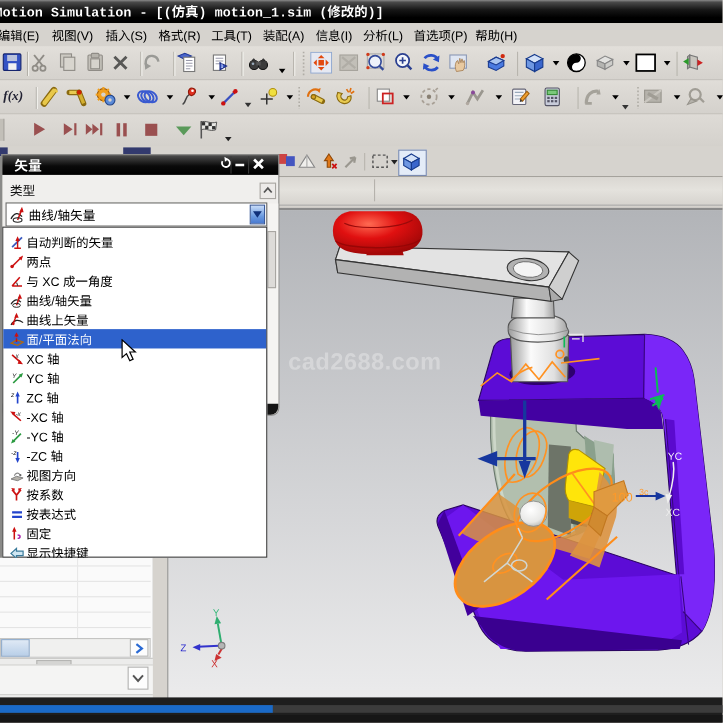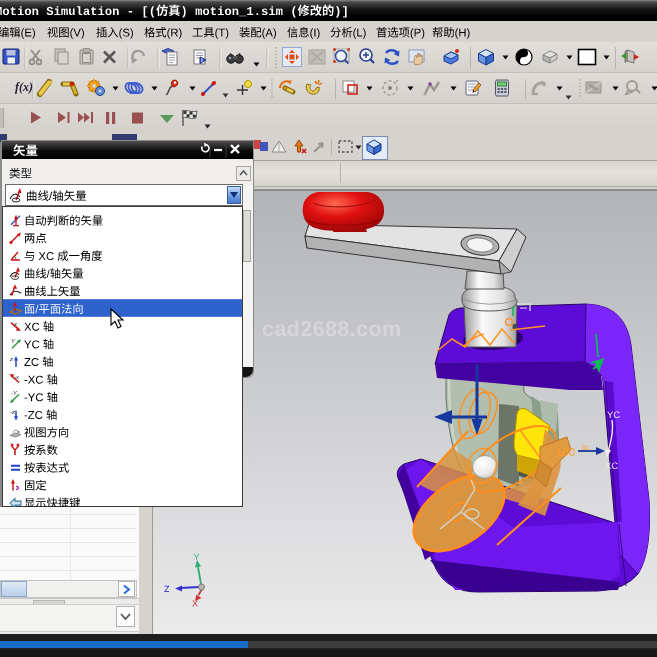--- a/index.html
+++ b/index.html
@@ -1,15 +1,15 @@
 <!DOCTYPE html>
 <html><head><meta charset="utf-8"><style>
 html,body{margin:0;padding:0;}
 body{width:657px;height:657px;overflow:hidden;position:relative;font-family:"Liberation Sans",sans-serif;background:#d6d3ce;}
-.abs{position:absolute;text-align:right;}
+.abs{position:absolute;}
 </style></head><body>
 <div class="abs" style="left:0;top:0;width:657px;height:21px;background:linear-gradient(#8a8a8a 0px,#4a4a4a 2px,#161616 9px,#000 16px,#000 21px)"></div>
 <svg style="position:absolute;left:0px;top:0px" width="657" height="21">
     <path d="M0.4 15.0V9.8Q0.4 9.2 0.5 8.0Q0.2 9.8 0.1 10.1L-0.7 12.9H-2.0L-2.7 10.1Q-2.9 9.4 -3.2 8.0L-3.1 8.6Q-3.1 9.3 -3.1 9.8V15.0H-4.4V7.0H-2.3L-1.5 9.9Q-1.4 10.2 -1.3 11.3Q-1.2 10.4 -1.1 9.9L-0.3 7.0H1.7V15.0Z M9.1 11.8Q9.1 13.4 8.3 14.2Q7.5 15.1 6.0 15.1Q4.5 15.1 3.7 14.2Q2.9 13.4 2.9 11.8Q2.9 10.2 3.7 9.3Q4.5 8.4 6.0 8.4Q9.1 8.4 9.1 11.8ZM7.3 11.8Q7.3 10.6 7.0 10.1Q6.7 9.6 6.0 9.6Q5.3 9.6 5.0 10.1Q4.6 10.6 4.6 11.8Q4.6 12.9 5.0 13.4Q5.3 14.0 5.9 14.0Q6.7 14.0 7.0 13.5Q7.3 12.9 7.3 11.8Z M11.6 9.7H10.6V8.6H11.7L12.2 6.9H13.3V8.6H15.5V9.7H13.3V12.8Q13.3 13.4 13.4 13.5Q13.4 13.7 13.7 13.8Q13.9 13.9 14.3 13.9Q15.0 13.9 15.8 13.8V14.9Q15.0 15.0 14.6 15.1Q14.3 15.1 13.9 15.1Q13.1 15.1 12.6 14.9Q12.1 14.7 11.8 14.2Q11.6 13.8 11.6 13.0Z M21.7 13.9H23.8V15.0H17.7V13.9H20.0V9.7H18.3V8.6H21.7ZM20.0 7.4V6.2H21.7V7.4Z M31.1 11.8Q31.1 13.4 30.2 14.2Q29.4 15.1 27.9 15.1Q26.5 15.1 25.6 14.2Q24.8 13.4 24.8 11.8Q24.8 10.2 25.6 9.3Q26.4 8.4 28.0 8.4Q31.1 8.4 31.1 11.8ZM29.3 11.8Q29.3 10.6 29.0 10.1Q28.7 9.6 28.0 9.6Q27.2 9.6 26.9 10.1Q26.6 10.6 26.6 11.8Q26.6 12.9 26.9 13.4Q27.3 14.0 27.9 14.0Q28.6 14.0 29.0 13.5Q29.3 12.9 29.3 11.8Z M36.5 15.0V11.3Q36.5 10.5 36.3 10.1Q36.1 9.7 35.5 9.7Q34.9 9.7 34.5 10.2Q34.1 10.7 34.1 11.5V15.0H32.5V10.0Q32.5 9.5 32.4 9.1Q32.4 8.8 32.4 8.6H34.0Q34.0 8.7 34.1 9.2Q34.1 9.7 34.1 9.8H34.1Q34.4 9.1 35.0 8.8Q35.5 8.4 36.2 8.4Q38.2 8.4 38.2 10.9V15.0Z M53.2 12.7Q53.2 13.8 52.3 14.5Q51.4 15.1 49.9 15.1Q48.5 15.1 47.6 14.5Q46.7 13.9 46.5 12.8L48.2 12.6Q48.3 13.2 48.7 13.5Q49.2 13.8 49.9 13.8Q50.7 13.8 51.1 13.6Q51.5 13.3 51.5 12.8Q51.5 12.4 51.1 12.1Q50.8 11.8 50.2 11.7Q48.9 11.4 48.4 11.1Q47.8 10.9 47.5 10.6Q47.2 10.3 47.0 10.0Q46.9 9.6 46.9 9.1Q46.9 8.1 47.7 7.4Q48.5 6.8 49.9 6.8Q51.2 6.8 52.0 7.4Q52.7 7.9 53.0 9.0L51.3 9.2Q51.0 8.1 49.9 8.1Q49.2 8.1 48.9 8.3Q48.6 8.6 48.6 9.0Q48.6 9.3 48.7 9.5Q48.9 9.7 49.2 9.8Q49.5 9.9 50.3 10.2Q51.4 10.4 52.0 10.8Q52.6 11.1 52.9 11.6Q53.2 12.1 53.2 12.7Z M58.3 13.9H60.4V15.0H54.3V13.9H56.6V9.7H54.9V8.6H58.3ZM56.6 7.4V6.2H58.3V7.4Z M63.9 15.0V11.1Q63.9 10.2 63.8 9.8Q63.7 9.5 63.4 9.5Q63.1 9.5 62.9 10.1Q62.7 10.6 62.7 11.5V15.0H61.3V9.9Q61.3 8.8 61.3 8.6H62.5L62.6 9.3V9.6H62.6Q62.8 9.0 63.1 8.7Q63.4 8.4 63.9 8.4Q64.4 8.4 64.7 8.7Q64.9 9.0 65.0 9.6H65.0Q65.3 9.0 65.6 8.7Q65.9 8.4 66.5 8.4Q67.2 8.4 67.5 8.9Q67.8 9.5 67.8 10.7V15.0H66.4V11.1Q66.4 10.2 66.3 9.8Q66.2 9.5 65.9 9.5Q65.6 9.5 65.4 10.0Q65.2 10.5 65.2 11.4V15.0Z M70.7 8.6V12.2Q70.7 13.0 71.0 13.4Q71.2 13.9 71.7 13.9Q72.3 13.9 72.6 13.3Q72.9 12.8 72.9 12.0V8.6H74.6V13.6Q74.6 14.4 74.7 15.0H73.1Q73.0 14.1 73.0 13.7H73.0Q72.3 15.1 71.0 15.1Q70.0 15.1 69.5 14.5Q69.0 13.9 69.0 12.6V8.6Z M81.1 13.9 82.4 13.9V15.0L80.3 15.0Q79.7 14.9 79.1 14.4Q78.9 14.2 78.7 13.8Q78.6 13.4 78.6 12.8V7.3H76.9V6.2H80.3V13.0Q80.3 13.5 80.4 13.6Q80.6 13.8 81.1 13.9ZM81.1 13.9ZM80.3 13.0ZM80.3 15.0ZM78.6 12.8Z M85.5 15.1Q84.5 15.1 84.0 14.6Q83.5 14.1 83.5 13.2Q83.5 12.2 84.1 11.7Q84.7 11.1 86.0 11.1L87.3 11.1V10.8Q87.3 10.2 87.1 9.8Q86.9 9.5 86.4 9.5Q86.0 9.5 85.8 9.7Q85.6 10.0 85.5 10.4L83.8 10.3Q84.1 8.4 86.5 8.4Q87.7 8.4 88.3 9.0Q89.0 9.6 89.0 10.8V13.1Q89.0 13.6 89.1 13.8Q89.2 14.0 89.5 14.0Q89.7 14.0 89.9 14.0V14.9Q89.7 15.0 89.6 15.0Q89.5 15.0 89.4 15.0Q89.2 15.0 89.1 15.1Q89.0 15.1 88.8 15.1Q88.2 15.1 87.9 14.8Q87.6 14.5 87.5 13.9H87.5Q87.1 14.5 86.6 14.8Q86.1 15.1 85.5 15.1ZM87.3 12.0 86.5 12.0Q86.0 12.0 85.7 12.1Q85.5 12.2 85.4 12.5Q85.2 12.7 85.2 13.0Q85.2 14.0 85.9 14.0Q86.5 14.0 86.9 13.5Q87.3 13.0 87.3 12.3Z M92.1 9.7H91.1V8.6H92.2L92.7 6.9H93.8V8.6H96.1V9.7H93.8V12.8Q93.8 13.4 93.9 13.5Q94.0 13.7 94.2 13.8Q94.4 13.9 94.8 13.9Q95.6 13.9 96.3 13.8V14.9Q95.5 15.0 95.1 15.1Q94.8 15.1 94.4 15.1Q93.7 15.1 93.1 14.9Q92.6 14.7 92.4 14.2Q92.1 13.8 92.1 13.0Z M102.2 13.9H104.3V15.0H98.2V13.9H100.6V9.7H98.8V8.6H102.2ZM100.6 7.4V6.2H102.2V7.4Z M111.6 11.8Q111.6 13.4 110.8 14.2Q110.0 15.1 108.5 15.1Q107.0 15.1 106.2 14.2Q105.4 13.4 105.4 11.8Q105.4 10.2 106.2 9.3Q107.0 8.4 108.5 8.4Q111.6 8.4 111.6 11.8ZM109.8 11.8Q109.8 10.6 109.5 10.1Q109.2 9.6 108.5 9.6Q107.8 9.6 107.4 10.1Q107.1 10.6 107.1 11.8Q107.1 12.9 107.5 13.4Q107.8 14.0 108.4 14.0Q109.2 14.0 109.5 13.5Q109.8 12.9 109.8 11.8Z M117.0 15.0V11.3Q117.0 10.5 116.8 10.1Q116.6 9.7 116.0 9.7Q115.4 9.7 115.0 10.2Q114.7 10.7 114.7 11.5V15.0H113.0V10.0Q113.0 9.5 113.0 9.1Q113.0 8.8 112.9 8.6H114.5Q114.6 8.7 114.6 9.2Q114.6 9.7 114.6 9.8H114.6Q115.0 9.1 115.5 8.8Q116.0 8.4 116.7 8.4Q118.7 8.4 118.7 10.9V15.0Z M128.7 12.6V11.1H132.2V12.6Z M143.6 17.5V6.2H147.2V7.3H145.2V16.4H147.2V17.5Z M152.6 17.5Q151.6 16.2 151.2 14.8Q150.8 13.5 150.8 11.8Q150.8 10.2 151.2 8.8Q151.6 7.5 152.6 6.2H154.2Q153.3 7.5 152.9 8.9Q152.4 10.2 152.4 11.8Q152.4 13.5 152.9 14.8Q153.3 16.1 154.2 17.5Z M163.0 4.9C163.2 5.5 163.4 6.2 163.5 6.7H160.0V8.2H161.8C161.8 10.9 161.6 13.5 159.3 15.1C159.7 15.3 160.2 15.8 160.4 16.1C162.2 14.8 162.9 12.9 163.2 10.8H165.7C165.6 13.2 165.4 14.3 165.1 14.5C165.0 14.6 164.9 14.7 164.7 14.7C164.4 14.7 163.8 14.7 163.2 14.6C163.4 15.0 163.6 15.6 163.6 16.0C164.3 16.0 165.0 16.0 165.4 15.9C165.8 15.9 166.2 15.8 166.5 15.4C166.9 14.9 167.0 13.6 167.2 10.0C167.2 9.9 167.2 9.4 167.2 9.4H163.3L163.4 8.2H167.9V6.7H163.8L165.1 6.4C164.9 5.9 164.7 5.1 164.4 4.6ZM159.0 4.6C158.4 6.4 157.4 8.1 156.3 9.2C156.5 9.6 157.0 10.4 157.1 10.7C157.3 10.5 157.6 10.2 157.8 9.9V16.1H159.2V7.7C159.7 6.8 160.1 5.9 160.4 5.1Z M173.8 4.6 173.8 5.5H169.2V6.7H173.6L173.5 7.2H170.5V12.6H168.9V13.8H172.3C171.5 14.3 170.0 14.8 168.9 15.1C169.2 15.4 169.6 15.8 169.9 16.1C171.1 15.8 172.6 15.2 173.5 14.6L172.4 13.8H176.0L175.2 14.6C176.6 15.1 177.9 15.6 178.7 16.1L180.0 15.1C179.1 14.7 177.8 14.2 176.6 13.8H179.8V12.6H178.2V7.2H174.9L175.0 6.7H179.5V5.5H175.3L175.4 4.8ZM172.0 12.6V12.1H176.8V12.6ZM172.0 9.5H176.8V9.9H172.0ZM172.0 8.7V8.1H176.8V8.7ZM172.0 10.8H176.8V11.3H172.0Z M182.3 17.5Q183.2 16.1 183.7 14.8Q184.1 13.5 184.1 11.8Q184.1 10.2 183.7 8.9Q183.2 7.5 182.3 6.2H184.0Q184.9 7.5 185.3 8.9Q185.7 10.2 185.7 11.8Q185.7 13.5 185.3 14.8Q184.9 16.2 184.0 17.5Z M198.1 15.0V11.1Q198.1 10.2 198.0 9.8Q197.9 9.5 197.6 9.5Q197.3 9.5 197.1 10.1Q196.9 10.6 196.9 11.5V15.0H195.6V9.9Q195.6 8.8 195.5 8.6H196.8L196.8 9.3V9.6H196.8Q197.0 9.0 197.3 8.7Q197.6 8.4 198.1 8.4Q198.6 8.4 198.9 8.7Q199.1 9.0 199.3 9.6H199.3Q199.5 9.0 199.8 8.7Q200.2 8.4 200.7 8.4Q201.4 8.4 201.7 8.9Q202.0 9.5 202.0 10.7V15.0H200.6V11.1Q200.6 10.2 200.5 9.8Q200.4 9.5 200.1 9.5Q199.8 9.5 199.6 10.0Q199.5 10.5 199.5 11.4V15.0Z M209.2 11.8Q209.2 13.4 208.4 14.2Q207.6 15.1 206.1 15.1Q204.6 15.1 203.8 14.2Q203.0 13.4 203.0 11.8Q203.0 10.2 203.8 9.3Q204.6 8.4 206.1 8.4Q209.2 8.4 209.2 11.8ZM207.5 11.8Q207.5 10.6 207.1 10.1Q206.8 9.6 206.1 9.6Q205.4 9.6 205.1 10.1Q204.7 10.6 204.7 11.8Q204.7 12.9 205.1 13.4Q205.4 14.0 206.0 14.0Q206.8 14.0 207.1 13.5Q207.5 12.9 207.5 11.8Z M211.7 9.7H210.7V8.6H211.8L212.3 6.9H213.4V8.6H215.7V9.7H213.4V12.8Q213.4 13.4 213.5 13.5Q213.6 13.7 213.8 13.8Q214.0 13.9 214.4 13.9Q215.1 13.9 215.9 13.8V14.9Q215.1 15.0 214.7 15.1Q214.4 15.1 214.0 15.1Q213.2 15.1 212.7 14.9Q212.2 14.7 212.0 14.2Q211.7 13.8 211.7 13.0Z M221.8 13.9H223.9V15.0H217.8V13.9H220.1V9.7H218.4V8.6H221.8ZM220.1 7.4V6.2H221.8V7.4Z M231.2 11.8Q231.2 13.4 230.4 14.2Q229.5 15.1 228.0 15.1Q226.6 15.1 225.8 14.2Q224.9 13.4 224.9 11.8Q224.9 10.2 225.7 9.3Q226.5 8.4 228.1 8.4Q231.2 8.4 231.2 11.8ZM229.4 11.8Q229.4 10.6 229.1 10.1Q228.8 9.6 228.1 9.6Q227.3 9.6 227.0 10.1Q226.7 10.6 226.7 11.8Q226.7 12.9 227.0 13.4Q227.4 14.0 228.0 14.0Q228.7 14.0 229.1 13.5Q229.4 12.9 229.4 11.8Z M236.6 15.0V11.3Q236.6 10.5 236.4 10.1Q236.2 9.7 235.6 9.7Q235.0 9.7 234.6 10.2Q234.2 10.7 234.2 11.5V15.0H232.6V10.0Q232.6 9.5 232.6 9.1Q232.5 8.8 232.5 8.6H234.1Q234.1 8.7 234.2 9.2Q234.2 9.7 234.2 9.8H234.2Q234.6 9.1 235.1 8.8Q235.6 8.4 236.3 8.4Q238.3 8.4 238.3 10.9V15.0Z M239.0 16.3V15.7H246.4V16.3Z M247.2 15.0V13.8H249.6V8.4Q249.3 8.9 248.6 9.3Q247.9 9.6 247.2 9.6V8.3Q248.0 8.3 248.7 8.0Q249.3 7.6 249.7 7.0H251.2V13.8H253.2V15.0Z M256.5 15.0V13.2H258.2V15.0Z M267.6 13.1Q267.6 14.1 266.8 14.6Q266.0 15.1 264.7 15.1Q263.4 15.1 262.7 14.7Q262.0 14.3 261.7 13.4L263.2 13.2Q263.3 13.6 263.6 13.8Q263.9 14.0 264.7 14.0Q265.4 14.0 265.7 13.8Q266.0 13.7 266.0 13.3Q266.0 13.0 265.8 12.8Q265.5 12.6 264.9 12.5Q263.5 12.2 263.0 12.0Q262.5 11.7 262.2 11.3Q262.0 10.9 262.0 10.4Q262.0 9.5 262.7 8.9Q263.4 8.4 264.7 8.4Q265.9 8.4 266.6 8.9Q267.3 9.3 267.4 10.2L265.9 10.3Q265.9 9.9 265.6 9.7Q265.3 9.5 264.7 9.5Q264.1 9.5 263.8 9.7Q263.5 9.8 263.5 10.2Q263.5 10.5 263.7 10.6Q264.0 10.8 264.5 10.9Q265.3 11.1 265.9 11.2Q266.4 11.4 266.8 11.6Q267.2 11.9 267.4 12.2Q267.6 12.6 267.6 13.1Z M273.1 13.9H275.2V15.0H269.0V13.9H271.4V9.7H269.6V8.6H273.1ZM271.4 7.4V6.2H273.1V7.4Z M278.6 15.0V11.1Q278.6 10.2 278.5 9.8Q278.4 9.5 278.1 9.5Q277.8 9.5 277.6 10.1Q277.5 10.6 277.5 11.5V15.0H276.1V9.9Q276.1 8.8 276.1 8.6H277.3L277.3 9.3V9.6H277.3Q277.5 9.0 277.9 8.7Q278.2 8.4 278.6 8.4Q279.2 8.4 279.4 8.7Q279.7 9.0 279.8 9.6H279.8Q280.0 9.0 280.4 8.7Q280.7 8.4 281.2 8.4Q281.9 8.4 282.2 8.9Q282.5 9.5 282.5 10.7V15.0H281.2V11.1Q281.2 10.2 281.0 9.8Q280.9 9.5 280.6 9.5Q280.3 9.5 280.2 10.0Q280.0 10.5 280.0 11.4V15.0Z M294.1 17.5Q293.2 16.2 292.8 14.8Q292.3 13.5 292.3 11.8Q292.3 10.2 292.8 8.8Q293.2 7.5 294.1 6.2H295.8Q294.8 7.5 294.4 8.9Q294.0 10.2 294.0 11.8Q294.0 13.5 294.4 14.8Q294.8 16.1 295.8 17.5Z M306.0 10.3C305.4 10.8 304.2 11.3 303.2 11.6C303.5 11.8 303.8 12.2 304.0 12.4C305.1 12.1 306.3 11.5 307.1 10.7ZM307.2 11.4C306.4 12.3 304.8 12.9 303.3 13.2C303.6 13.4 303.9 13.8 304.0 14.1C305.7 13.7 307.3 12.9 308.3 11.9ZM308.1 12.8C307.1 14.0 304.9 14.6 302.7 14.9C303.0 15.2 303.3 15.7 303.4 16.1C305.9 15.6 308.1 14.8 309.4 13.3ZM301.3 8.1V14.0H302.5V10.1C302.7 10.4 302.8 10.7 302.9 10.9C304.0 10.6 305.1 10.2 306.0 9.7C306.8 10.2 307.7 10.6 308.8 10.8C309.0 10.5 309.3 9.9 309.6 9.7C308.6 9.5 307.8 9.2 307.1 8.9C308.0 8.2 308.6 7.3 309.0 6.2L308.2 5.8L308.0 5.9H305.3C305.4 5.6 305.6 5.3 305.7 4.9L304.4 4.6C303.9 5.9 303.1 7.1 302.2 7.8C302.5 8.0 303.0 8.4 303.3 8.7C303.5 8.4 303.8 8.2 304.0 7.9C304.3 8.2 304.6 8.5 304.9 8.9C304.2 9.3 303.4 9.6 302.5 9.8V8.1ZM304.8 7.0H307.2C306.9 7.5 306.5 7.9 306.0 8.2C305.5 7.9 305.1 7.4 304.8 7.0ZM300.2 4.7C299.7 6.5 298.8 8.3 297.8 9.4C298.0 9.8 298.4 10.6 298.5 11.0C298.7 10.7 299.0 10.4 299.2 10.0V16.1H300.6V7.5C301.0 6.7 301.3 5.9 301.6 5.1Z M317.5 8.2H319.4C319.2 9.4 319.0 10.5 318.5 11.4C318.1 10.5 317.7 9.4 317.5 8.2ZM310.6 5.4V6.8H313.7V8.9H310.7V13.5C310.7 13.9 310.5 14.1 310.3 14.2C310.5 14.6 310.7 15.3 310.8 15.7C311.2 15.5 311.8 15.2 315.3 13.8C315.2 13.5 315.1 12.9 315.1 12.5L312.2 13.5V10.3H315.1V10.1C315.4 10.4 315.8 10.8 316.0 11.0C316.2 10.8 316.4 10.5 316.6 10.1C316.9 11.1 317.2 12.0 317.6 12.8C317.0 13.7 316.1 14.3 315.0 14.8C315.3 15.1 315.7 15.8 315.9 16.1C316.9 15.6 317.8 15.0 318.5 14.2C319.1 14.9 319.9 15.5 320.8 16.0C321.0 15.6 321.4 15.1 321.8 14.8C320.8 14.3 320.1 13.7 319.4 12.9C320.2 11.6 320.7 10.1 321.0 8.2H321.5V6.8H317.9C318.1 6.2 318.3 5.5 318.4 4.9L317.0 4.6C316.6 6.5 316.0 8.4 315.1 9.6V5.4Z M328.5 10.0C329.1 10.9 329.9 12.1 330.2 12.9L331.5 12.1C331.1 11.4 330.3 10.2 329.7 9.4ZM329.1 4.6C328.8 6.1 328.2 7.6 327.5 8.6V6.6H325.6C325.8 6.1 326.0 5.5 326.2 4.9L324.6 4.6C324.6 5.2 324.4 6.0 324.3 6.6H322.9V15.7H324.2V14.8H327.5V9.1C327.8 9.3 328.2 9.6 328.4 9.8C328.8 9.3 329.2 8.6 329.5 7.9H332.1C332.0 12.2 331.9 14.0 331.5 14.4C331.3 14.6 331.2 14.6 331.0 14.6C330.6 14.6 329.9 14.6 329.1 14.5C329.4 15.0 329.6 15.6 329.6 16.0C330.3 16.0 331.1 16.0 331.5 16.0C332.0 15.9 332.4 15.7 332.7 15.3C333.2 14.6 333.4 12.7 333.5 7.2C333.5 7.0 333.5 6.5 333.5 6.5H330.1C330.3 6.0 330.4 5.5 330.6 5.0ZM324.2 7.9H326.2V9.9H324.2ZM324.2 13.5V11.1H326.2V13.5Z M336.0 17.5Q337.0 16.1 337.4 14.8Q337.8 13.5 337.8 11.8Q337.8 10.2 337.4 8.9Q337.0 7.5 336.0 6.2H337.7Q338.6 7.5 339.1 8.9Q339.5 10.2 339.5 11.8Q339.5 13.5 339.1 14.8Q338.6 16.2 337.7 17.5Z M343.0 17.5V16.4H345.0V7.3H343.0V6.2H346.6V17.5Z" fill="#fff"></path>
   </svg>
 <div class="abs" style="left:0;top:21px;width:657px;height:21px;background:#d6d3ce;"></div>
 <svg style="position:absolute;left:0px;top:21px" width="657" height="21">
     <path d="M-1.5 14.9 -1.3 15.7C-0.4 15.3 0.8 14.8 1.9 14.3L1.8 13.7C0.5 14.1 -0.7 14.6 -1.5 14.9ZM-1.3 10.7C-1.2 10.6 -0.9 10.6 0.3 10.4C-0.1 11.1 -0.5 11.7 -0.7 11.9C-1.0 12.4 -1.3 12.7 -1.5 12.7C-1.4 12.9 -1.3 13.3 -1.2 13.4C-1.0 13.3 -0.7 13.2 1.8 12.6C1.8 12.4 1.8 12.1 1.8 11.9L-0.1 12.3C0.7 11.3 1.5 10.0 2.1 8.8L1.4 8.4C1.2 8.8 1.0 9.2 0.8 9.7L-0.5 9.8C0.1 8.8 0.8 7.5 1.2 6.3L0.4 6.0C0.0 7.4 -0.7 8.9 -1.0 9.2C-1.2 9.6 -1.4 9.9 -1.6 10.0C-1.5 10.2 -1.4 10.6 -1.3 10.7ZM5.1 11.5V13.2H4.1V11.5ZM5.6 11.5H6.4V13.2H5.6ZM3.4 10.8V16.3H4.1V13.9H5.1V16.0H5.6V13.9H6.4V16.0H7.0V13.9H7.8V15.6C7.8 15.7 7.8 15.7 7.7 15.7C7.7 15.7 7.4 15.7 7.2 15.7C7.3 15.9 7.4 16.1 7.4 16.3C7.8 16.3 8.1 16.3 8.3 16.2C8.5 16.1 8.5 15.9 8.5 15.6V10.8L7.8 10.8ZM7.0 11.5H7.8V13.2H7.0ZM4.8 6.2C5.0 6.5 5.2 6.9 5.3 7.2H2.7V9.7C2.7 11.4 2.6 13.9 1.5 15.7C1.7 15.8 2.1 16.1 2.2 16.2C3.3 14.4 3.4 11.7 3.5 9.9H8.4V7.2H6.2C6.1 6.9 5.9 6.3 5.6 5.9ZM3.5 8.0H7.6V9.2H3.5Z M15.5 7.0H18.6V8.2H15.5ZM14.7 6.4V8.8H19.4V6.4ZM10.2 11.7C10.3 11.7 10.6 11.6 11.0 11.6H12.1V13.2L9.8 13.6L9.9 14.4L12.1 14.0V16.4H12.8V13.9L14.1 13.6L14.1 12.9L12.8 13.1V11.6H13.9V10.8H12.8V9.1H12.1V10.8H11.0C11.3 10.0 11.6 9.1 11.9 8.2H14.0V7.3H12.1C12.2 7.0 12.3 6.6 12.3 6.2L11.5 6.0C11.5 6.4 11.4 6.9 11.3 7.3H9.8V8.2H11.1C10.8 9.1 10.6 9.8 10.5 10.1C10.3 10.6 10.1 10.9 10.0 11.0C10.0 11.2 10.2 11.6 10.2 11.7ZM18.5 10.2V11.1H15.6V10.2ZM13.8 14.6 14.0 15.4 18.5 15.0V16.4H19.3V15.0L20.1 14.9L20.1 14.2L19.3 14.3V10.2H20.1V9.5H14.1V10.2H14.8V14.6ZM18.5 11.8V12.8H15.6V11.8ZM18.5 13.4V14.3L15.6 14.5V13.4Z M21.3 12.6Q21.3 11.0 21.8 9.7Q22.3 8.4 23.3 7.3H24.3Q23.3 8.5 22.8 9.8Q22.3 11.0 22.3 12.6Q22.3 14.1 22.8 15.4Q23.3 16.7 24.3 17.8H23.3Q22.3 16.7 21.8 15.4Q21.3 14.2 21.3 12.6Z M25.3 15.5V7.7H31.2V8.6H26.3V11.1H30.9V11.9H26.3V14.6H31.4V15.5Z M35.0 12.6Q35.0 14.2 34.5 15.5Q34.0 16.7 32.9 17.8H32.0Q33.0 16.7 33.5 15.4Q34.0 14.1 34.0 12.6Q34.0 11.0 33.5 9.8Q33.0 8.5 32.0 7.3H32.9Q34.0 8.4 34.5 9.7Q35.0 11.0 35.0 12.6Z" fill="#000"></path>
     <path d="M52.1 6.6V12.6H52.9V7.3H56.4V12.6H57.2V6.6ZM48.7 6.4C49.1 6.9 49.6 7.5 49.8 7.9L50.5 7.4C50.3 7.0 49.8 6.5 49.4 6.0ZM54.2 8.2V10.4C54.2 12.1 53.9 14.3 51.0 15.8C51.2 15.9 51.4 16.2 51.5 16.4C53.2 15.5 54.1 14.3 54.6 13.1V15.3C54.6 16.0 54.9 16.2 55.7 16.2H56.7C57.7 16.2 57.8 15.8 57.9 14.0C57.7 13.9 57.4 13.8 57.2 13.7C57.1 15.3 57.1 15.6 56.7 15.6H55.8C55.5 15.6 55.4 15.5 55.4 15.2V12.4H54.8C55.0 11.7 55.0 11.0 55.0 10.4V8.2ZM47.7 8.0V8.7H50.4C49.8 10.2 48.6 11.6 47.4 12.4C47.6 12.5 47.8 13.0 47.8 13.2C48.3 12.9 48.7 12.5 49.1 12.0V16.4H49.9V11.5C50.3 12.0 50.8 12.7 51.1 13.0L51.6 12.3C51.4 12.1 50.6 11.2 50.2 10.7C50.7 10.0 51.2 9.1 51.5 8.2L51.0 7.9L50.9 8.0Z M62.5 12.3C63.4 12.5 64.6 12.9 65.2 13.3L65.6 12.7C64.9 12.4 63.8 12.0 62.9 11.8ZM61.4 13.8C63.0 14.0 64.9 14.4 66.0 14.8L66.4 14.2C65.3 13.8 63.3 13.4 61.8 13.2ZM59.2 6.5V16.4H60.1V15.9H67.8V16.4H68.7V6.5ZM60.1 15.2V7.3H67.8V15.2ZM63.0 7.5C62.4 8.4 61.4 9.3 60.5 9.9C60.7 10.0 60.9 10.3 61.1 10.4C61.4 10.2 61.8 9.9 62.1 9.6C62.4 10.0 62.9 10.3 63.3 10.6C62.4 11.0 61.3 11.4 60.3 11.6C60.4 11.7 60.6 12.1 60.7 12.3C61.8 12.0 63.0 11.6 64.0 11.0C65.0 11.5 66.1 11.9 67.1 12.2C67.2 12.0 67.4 11.7 67.6 11.5C66.6 11.3 65.6 11.0 64.7 10.6C65.6 10.1 66.3 9.4 66.8 8.7L66.3 8.4L66.2 8.4H63.2C63.4 8.2 63.6 8.0 63.7 7.7ZM62.6 9.1 62.7 9.1H65.6C65.2 9.5 64.6 9.9 64.0 10.2C63.4 9.9 62.9 9.5 62.6 9.1Z M70.3 12.6Q70.3 11.0 70.8 9.7Q71.3 8.4 72.3 7.3H73.3Q72.3 8.5 71.8 9.8Q71.3 11.0 71.3 12.6Q71.3 14.1 71.8 15.4Q72.3 16.7 73.3 17.8H72.3Q71.3 16.7 70.8 15.4Q70.3 14.2 70.3 12.6Z M77.7 15.5H76.6L73.4 7.7H74.5L76.7 13.2L77.1 14.6L77.6 13.2L79.7 7.7H80.9Z M84.0 12.6Q84.0 14.2 83.5 15.5Q83.0 16.7 81.9 17.8H81.0Q82.0 16.7 82.5 15.4Q83.0 14.1 83.0 12.6Q83.0 11.0 82.5 9.8Q82.0 8.5 81.0 7.3H81.9Q83.0 8.4 83.5 9.7Q84.0 11.0 84.0 12.6Z" fill="#000"></path>
     <path d="M104.3 12.8V13.5H105.6V15.1H103.8V9.4H106.7V8.7H103.8V7.2C104.7 7.1 105.5 7.0 106.2 6.8L105.7 6.1C104.5 6.5 102.3 6.7 100.5 6.8C100.6 7.0 100.7 7.3 100.8 7.5C101.5 7.5 102.3 7.4 103.1 7.3V8.7H100.1V9.4H103.1V15.1H101.2V13.5H102.6V12.8H101.2V11.4C101.7 11.3 102.2 11.1 102.6 10.9L102.2 10.2C101.7 10.5 101.0 10.7 100.5 10.9V16.4H101.2V15.8H105.6V16.4H106.4V10.6H104.3V11.3H105.6V12.8ZM97.8 6.0V8.3H96.6V9.1H97.8V11.6L96.4 12.0L96.6 12.8L97.8 12.5V15.4C97.8 15.5 97.8 15.6 97.6 15.6C97.5 15.6 97.2 15.6 96.8 15.6C96.9 15.8 97.0 16.2 97.1 16.4C97.6 16.4 98.0 16.3 98.3 16.2C98.5 16.1 98.6 15.8 98.6 15.4V12.2L99.9 11.9L99.8 11.1L98.6 11.4V9.1H99.7V8.3H98.6V6.0Z M110.6 7.0C111.4 7.5 112.0 8.1 112.5 8.8C111.7 12.0 110.3 14.3 107.8 15.6C108.0 15.8 108.4 16.2 108.5 16.3C110.8 15.0 112.3 12.9 113.1 10.0C114.4 12.2 115.2 14.8 117.8 16.3C117.8 16.0 118.0 15.6 118.2 15.3C114.4 13.1 114.8 8.8 111.2 6.2Z M119.3 12.6Q119.3 11.0 119.8 9.7Q120.3 8.4 121.3 7.3H122.3Q121.3 8.5 120.8 9.8Q120.3 11.0 120.3 12.6Q120.3 14.1 120.8 15.4Q121.3 16.7 122.3 17.8H121.3Q120.3 16.7 119.8 15.4Q119.3 14.2 119.3 12.6Z M129.4 13.4Q129.4 14.4 128.5 15.0Q127.7 15.6 126.2 15.6Q123.3 15.6 122.9 13.6L123.9 13.4Q124.1 14.1 124.6 14.5Q125.2 14.8 126.2 14.8Q127.2 14.8 127.8 14.4Q128.3 14.1 128.3 13.4Q128.3 13.0 128.2 12.8Q128.0 12.6 127.7 12.4Q127.4 12.2 126.9 12.1Q126.5 12.0 126.0 11.9Q125.0 11.7 124.6 11.5Q124.1 11.3 123.8 11.1Q123.5 10.8 123.4 10.5Q123.2 10.1 123.2 9.7Q123.2 8.7 124.0 8.2Q124.8 7.6 126.2 7.6Q127.5 7.6 128.2 8.0Q128.9 8.4 129.2 9.4L128.2 9.6Q128.0 9.0 127.5 8.7Q127.0 8.4 126.2 8.4Q125.2 8.4 124.8 8.7Q124.3 9.0 124.3 9.6Q124.3 10.0 124.5 10.2Q124.6 10.5 125.0 10.6Q125.4 10.8 126.4 11.0Q126.8 11.1 127.1 11.2Q127.5 11.3 127.8 11.4Q128.2 11.5 128.4 11.7Q128.7 11.8 128.9 12.1Q129.1 12.3 129.3 12.6Q129.4 12.9 129.4 13.4Z M133.0 12.6Q133.0 14.2 132.5 15.5Q132.0 16.7 130.9 17.8H130.0Q131.0 16.7 131.5 15.4Q132.0 14.1 132.0 12.6Q132.0 11.0 131.5 9.8Q131.0 8.5 130.0 7.3H130.9Q132.0 8.4 132.5 9.7Q133.0 11.0 133.0 12.6Z" fill="#000"></path>

